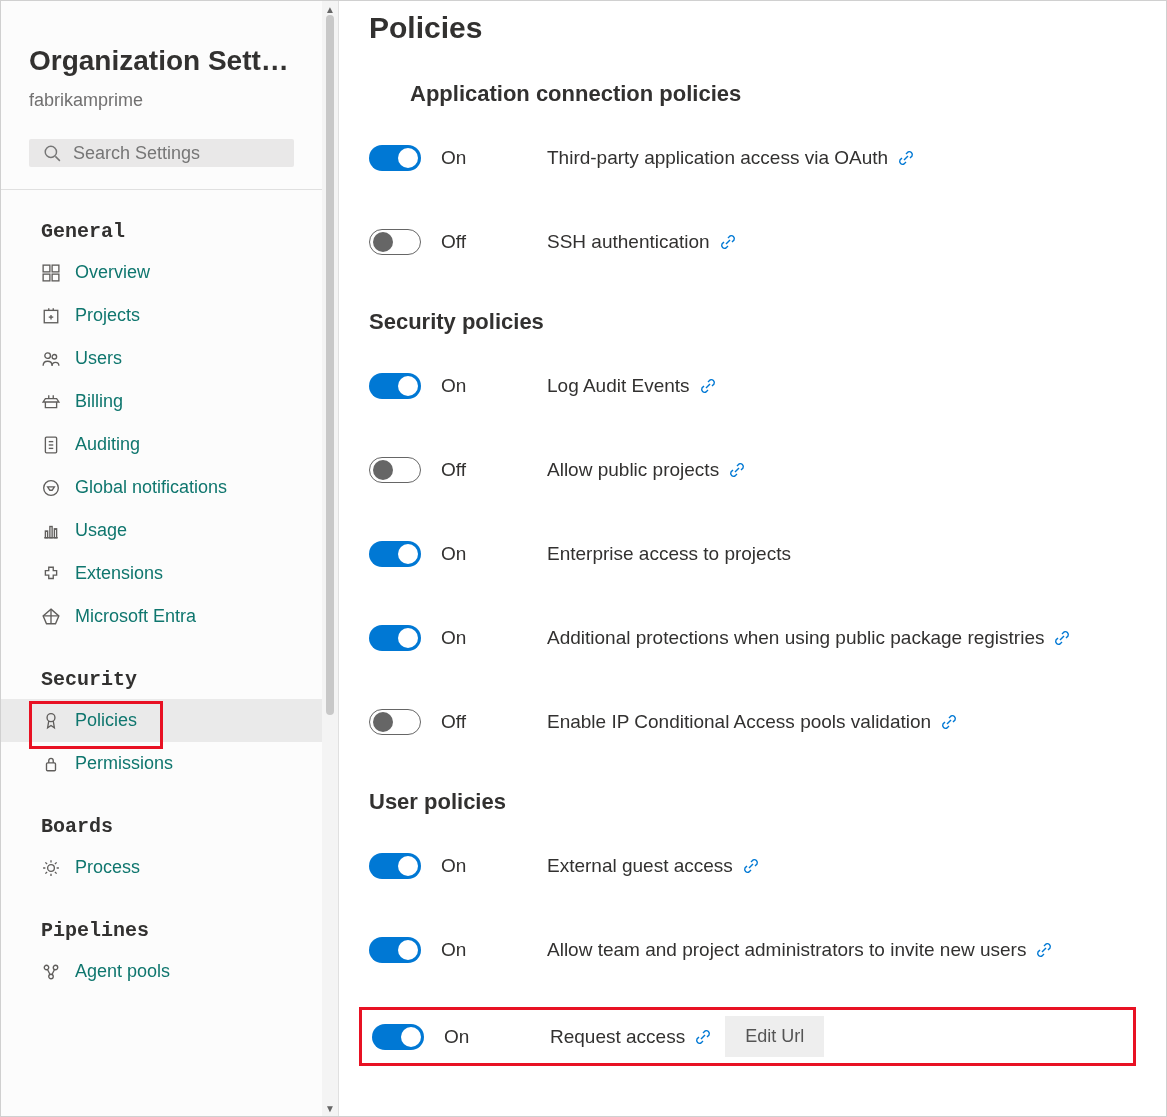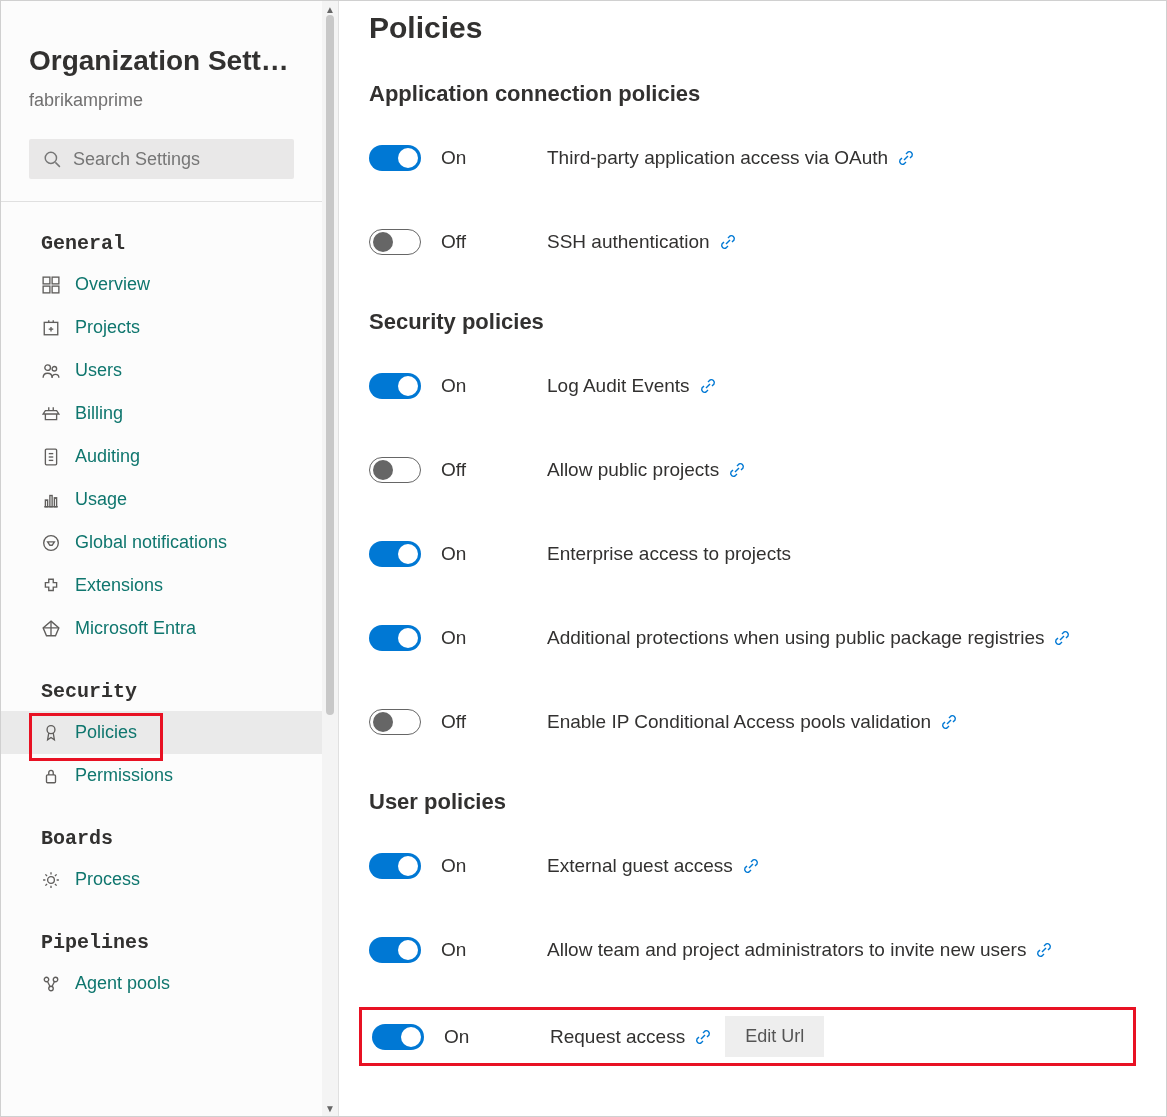--- a/index.html
+++ b/index.html
@@ -71,21 +71,21 @@
     margin-top: 13px;
   }
   .search-wrap {
     padding: 18px 28px 12px 28px;
   }
   .search {
     display:flex;
     align-items:center;
     background:#e9e8e8;
     border-radius:2px;
-    height:40px;
+    height:28px;
     padding:0 14px;
     gap:10px;
   }
   .search input {
     border:none;
     background:transparent;
     font-size:18px;
     color:#666;
     outline:none;
     width:100%;
@@ -135,21 +135,21 @@
   h1.page-title {
     font-size:30px;
     font-weight:600;
     margin: 0 0 36px 0;
   }
   h2.group-title {
     font-size:22px;
     font-weight:600;
     margin: 40px 0 24px 0;
   }
-  h2.group-title.first { margin-top:0; }
+  h2.group-title.first { margin-top:0;margin-left:41px; }
   .policy-row {
     display:flex;
     align-items:center;
     gap: 20px;
     min-height:54px;
     margin-bottom:30px;
   }
   .toggle {
     width:52px; height:26px;
     border-radius:13px;
@@ -283,36 +283,36 @@
                 <line x1="6" y1="5" x2="10" y2="5"></line>
                 <line x1="6" y1="8" x2="10" y2="8"></line>
                 <line x1="6" y1="11" x2="10" y2="11"></line>
               </svg>
             </span>
             <span>Auditing</span>
           </div>
           <div class="sb-item">
             <span class="icon">
               <svg width="18" height="18" viewBox="0 0 16 16" fill="none" stroke="currentColor" stroke-width="1.2">
+                <circle cx="8" cy="8" r="6.5"></circle>
+                <path d="M5 7h6l-2 3H7z"></path>
+              </svg>
+            </span>
+            <span>Global notifications</span>
+          </div>
+          <div class="sb-item">
+            <span class="icon">
+              <svg width="18" height="18" viewBox="0 0 16 16" fill="none" stroke="currentColor" stroke-width="1.2">
                 <line x1="2" y1="14" x2="14" y2="14"></line>
                 <rect x="3" y="8" width="2" height="6"></rect>
                 <rect x="7" y="4" width="2" height="10"></rect>
                 <rect x="11" y="6" width="2" height="8"></rect>
               </svg>
             </span>
             <span>Usage</span>
-          </div>
-          <div class="sb-item">
-            <span class="icon">
-              <svg width="18" height="18" viewBox="0 0 16 16" fill="none" stroke="currentColor" stroke-width="1.2">
-                <circle cx="8" cy="8" r="6.5"></circle>
-                <path d="M5 7h6l-2 3H7z"></path>
-              </svg>
-            </span>
-            <span>Global notifications</span>
           </div>
           <div class="sb-item">
             <span class="icon">
               <svg width="18" height="18" viewBox="0 0 16 16" fill="none" stroke="currentColor" stroke-width="1.2">
                 <path d="M6 2h4v3h3v4h-3v3H6v-3H3V5h3z"></path>
               </svg>
             </span>
             <span>Extensions</span>
           </div>
           <div class="sb-item">

